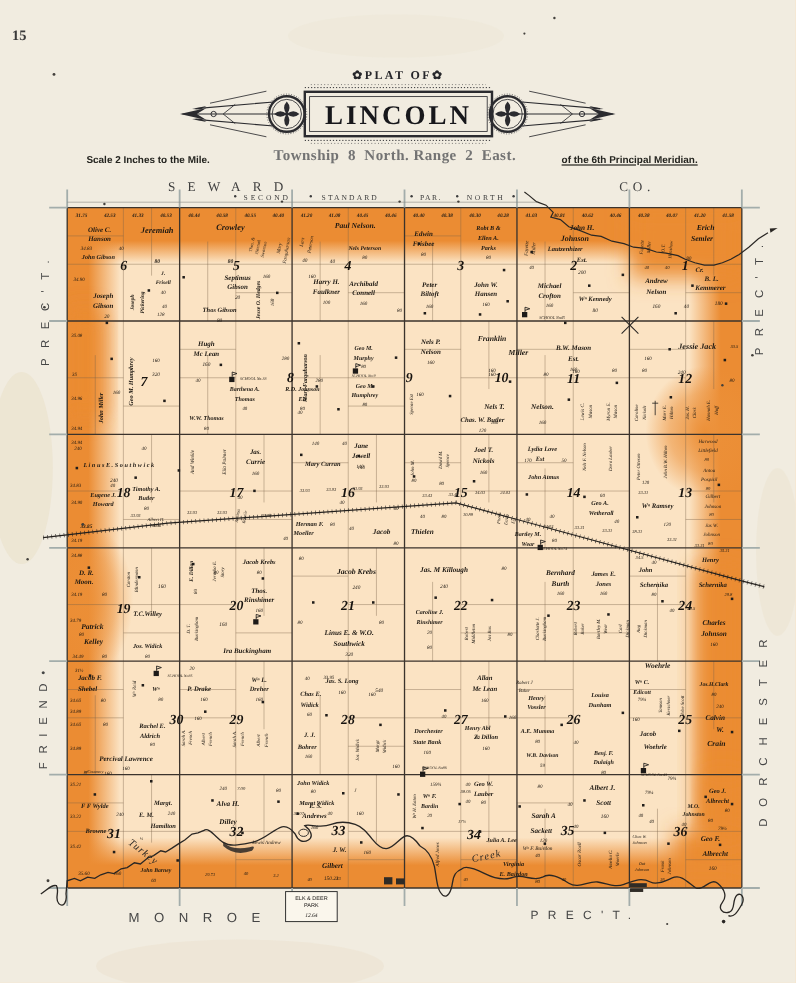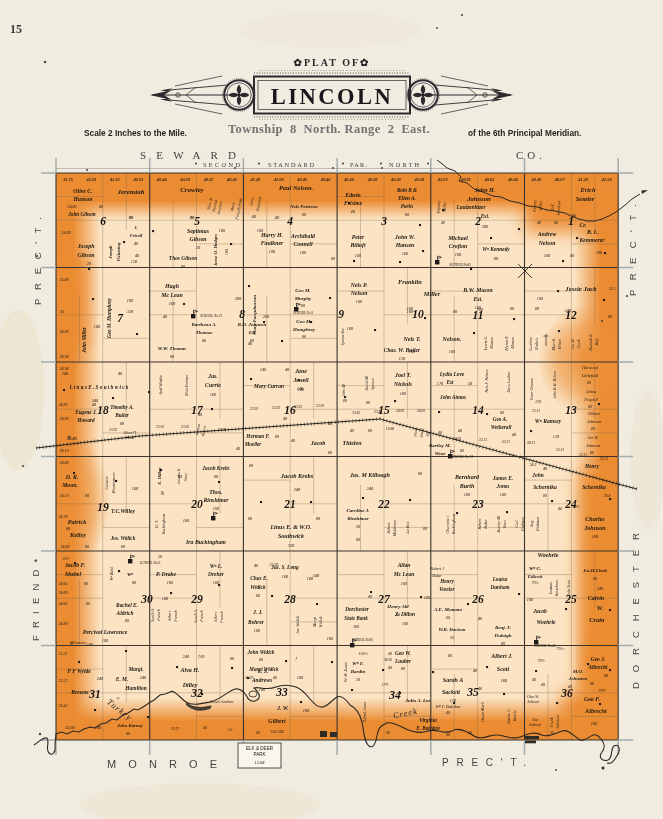--- a/index.html
+++ b/index.html
@@ -35,25 +35,25 @@
     <g fill="none" stroke="#2b2b2f">
       <rect x="254" y="76.5" width="156" height="37" stroke-width="2"></rect>
       <rect x="258" y="80.5" width="148" height="29" stroke-width="0.7"></rect>
       <path d="M254,73 h156 M254,117 h156" stroke-width="0.8" stroke-dasharray="1 1.6"></path>
       <path d="M259,70.5 h146 M259,119.5 h146" stroke-width="0.5" stroke-dasharray="0.8 2"></path>
     </g>
 <text x="332" y="65.5" text-anchor="middle" font-family="Liberation Serif,serif" font-weight="700" font-size="10" letter-spacing="2" fill="#26262a">✿PLAT OF✿</text>
 <text x="332" y="103.5" text-anchor="middle" font-family="Liberation Serif,serif" font-weight="700" font-size="22.5" letter-spacing="2.5" fill="#17171b">LINCOLN</text>
 </svg>
 
-<div style="position:absolute;left:84px;top:128px;font:700 8.3px 'Liberation Sans',sans-serif;color:#24241f;">Scale 2 Inches to the Mile.</div>
+<div style="position:absolute;left:72px;top:128px;font:700 8.3px 'Liberation Sans',sans-serif;color:#24241f;">Scale 2 Inches to the Mile.</div>
 
 <div style="position:absolute;left:228px;top:122px;font:700 12.5px 'Liberation Serif',serif;color:#737373;letter-spacing:0.4px;">Township&nbsp; 8&nbsp; North. Range&nbsp; 2&nbsp; East.</div>
 
-<div style="position:absolute;left:468px;top:128px;font:700 8.3px 'Liberation Sans',sans-serif;color:#24241f;">of the 6th Principal Meridian.</div>
+<div style="position:absolute;left:468px;top:128px;font:700 8.3px 'Liberation Sans',sans-serif;color:#24241f;text-decoration:underline;">of the 6th Principal Meridian.</div>
 <svg style="position:absolute;left:0;top:0" width="663" height="819" viewBox="0 0 663 819" font-family="Liberation Serif,serif">
 <defs>
 <linearGradient id="gN" x1="0" y1="0" x2="0" y2="1">
         <stop offset="0" stop-color="#eb8c33"></stop>
         <stop offset="0.60" stop-color="#eb8c33"></stop>
         <stop offset="1" stop-color="#eb8c33" stop-opacity="0"></stop>
       </linearGradient>
 <linearGradient id="gW" x1="0" y1="0" x2="1" y2="0">
         <stop offset="0" stop-color="#eb8c33"></stop>
         <stop offset="0.40" stop-color="#eb8c33"></stop>

